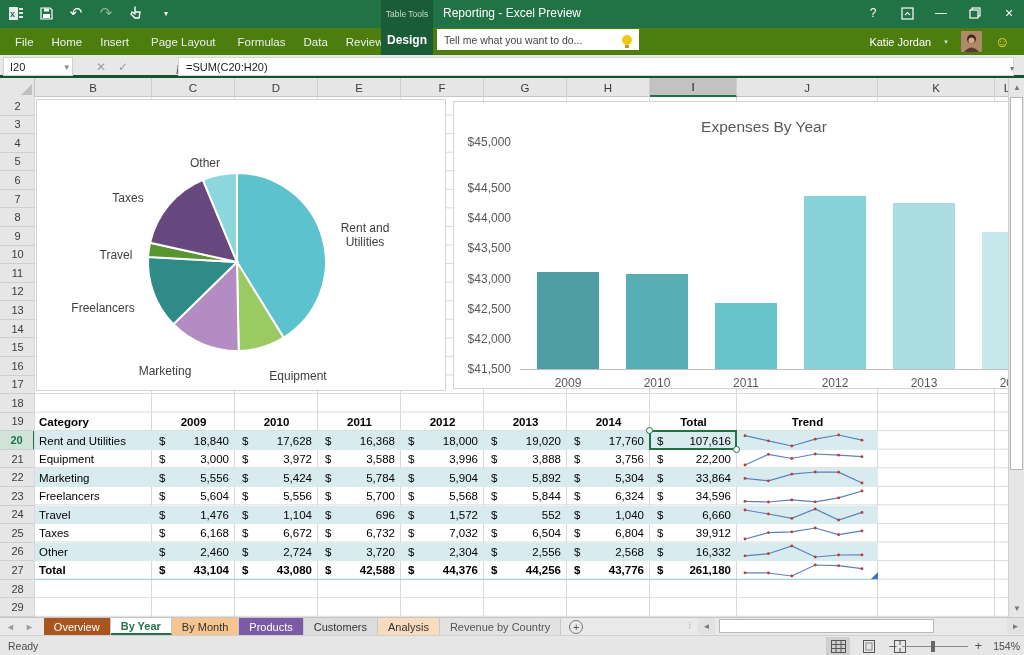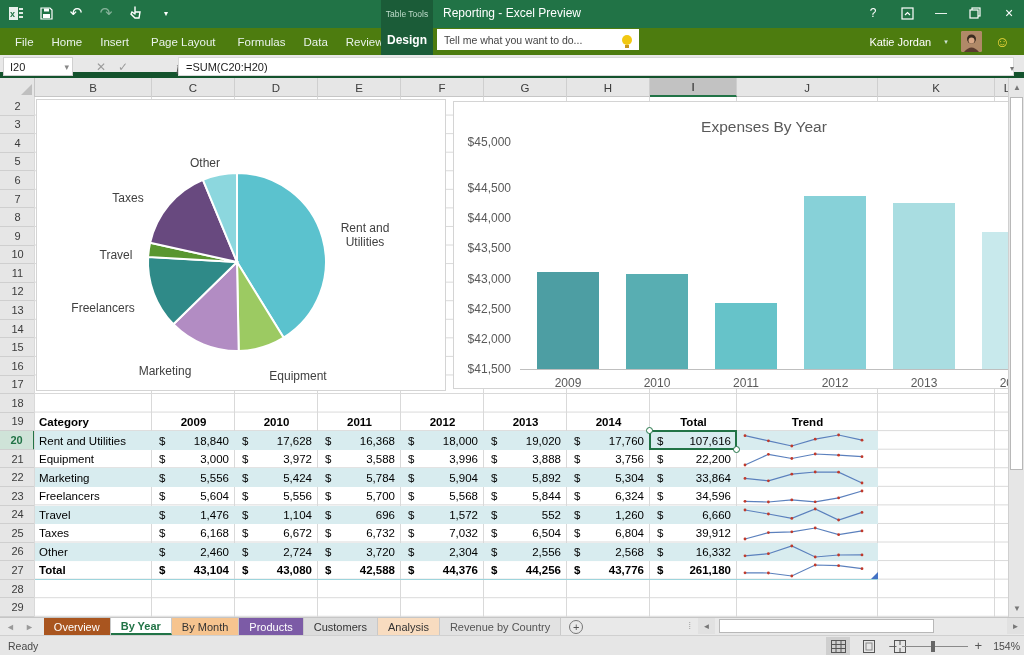--- a/index.html
+++ b/index.html
@@ -23,21 +23,21 @@
   .tellme { position:absolute; left:437px; top:1px; width:202px; height:21px; background:#fff; border:1px solid #fff; display:flex; align-items:center; justify-content:space-between; padding:0 6px; }
   .tellme-text { font-size:10.5px; color:#444; }
   .bulb { width:10px; height:10px; border-radius:50%; background:#F2C811; position:relative; }
   .bulb:after { content:""; position:absolute; left:3px; bottom:-3px; width:4px; height:3px; background:#C9971C; }
   .userarea { position:absolute; right:14px; top:3px; display:flex; align-items:center; gap:13px; }
   .username { color:#fff; font-size:11px; }
   .avatar { width:21px; height:21px; background:#C8A08A; overflow:hidden; border-radius:2px; }
   .smiley { color:#F5DA3C; font-size:15px; line-height:15px; }
 
   
-  .fbar { position:absolute; left:0; top:55px; width:1024px; height:23px; background:#E8E8E8; border-bottom:6px solid #14532d; }
+  .fbar { position:absolute; left:0; top:55px; width:1024px; height:23px; background:#E8E8E8; border-bottom:3px solid #14532d; }
   .namebox { position:absolute; left:3px; top:2px; width:70px; height:19px; background:#fff; border:1px solid #D0D0D0; font-size:11px; color:#222; display:flex; align-items:center; padding-left:6px; }
   .namebox .dd { position:absolute; right:3px; color:#888; font-size:9px; }
   .fbtns { position:absolute; left:96px; top:2px; display:flex; gap:12px; align-items:center; height:19px; }
   .fbtns span { font-size:12px; color:#9b9b9b; }
   .fx { font-family:"Liberation Serif",serif; font-style:italic; color:#555 !important; font-size:13px !important;margin-left:36px; }
   .finput { position:absolute; left:178px; top:2px; right:10px; height:19px; background:#fff; border:1px solid #D9D9D9; font-size:11px; color:#222; display:flex; align-items:center; padding-left:7px; }
   .fchev { position:absolute; right:-1px; top:6px; color:#777; font-size:8px; }
 
   
   .colhdrs { position:absolute; left:0; top:78px; width:1024px; height:19px; background:#E6E6E6; border-bottom:1px solid #C6C6C6; }
@@ -506,21 +506,21 @@
           <div class="tcell num" style="width: 83px;">
             <span>$</span>
             <span>1,572</span>
           </div>
           <div class="tcell num" style="width: 83px;">
             <span>$</span>
             <span>552</span>
           </div>
           <div class="tcell num" style="width: 83px;">
             <span>$</span>
-            <span>1,260</span>
+            <span>1,040</span>
           </div>
           <div class="tcell num" style="width: 87px;">
             <span>$</span>
             <span>6,660</span>
           </div>
           <div class="tcell" style="width: 141px;">
             <svg class="spark" width="133" height="17" viewBox="0 0 133 17">
               <polyline points="8.0,4.0 31.4,8.0 54.8,12.4 78.2,3.0 101.6,14.0 125.0,6.4" fill="none" stroke="#5B80BD" stroke-width="1.2"></polyline>
               <circle cx="8.0" cy="4.0" r="1.4" fill="#C0392B"></circle>
               <circle cx="31.4" cy="8.0" r="1.4" fill="#C0392B"></circle>

